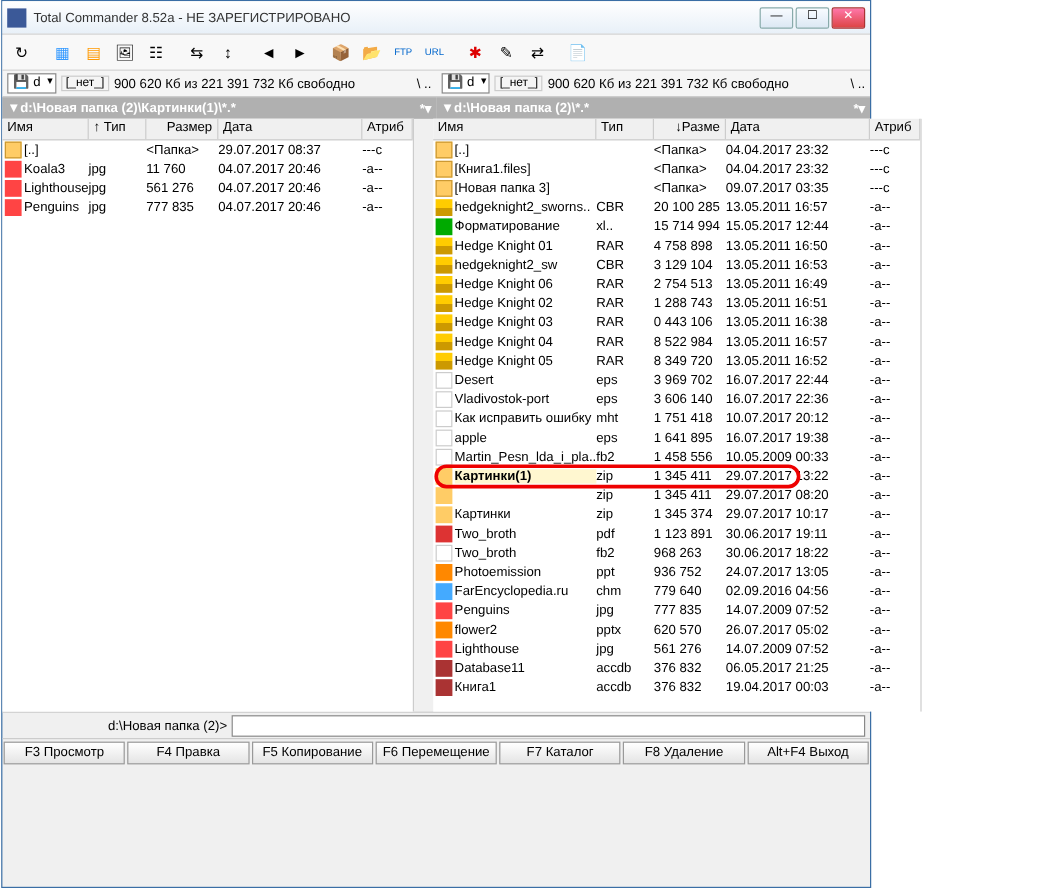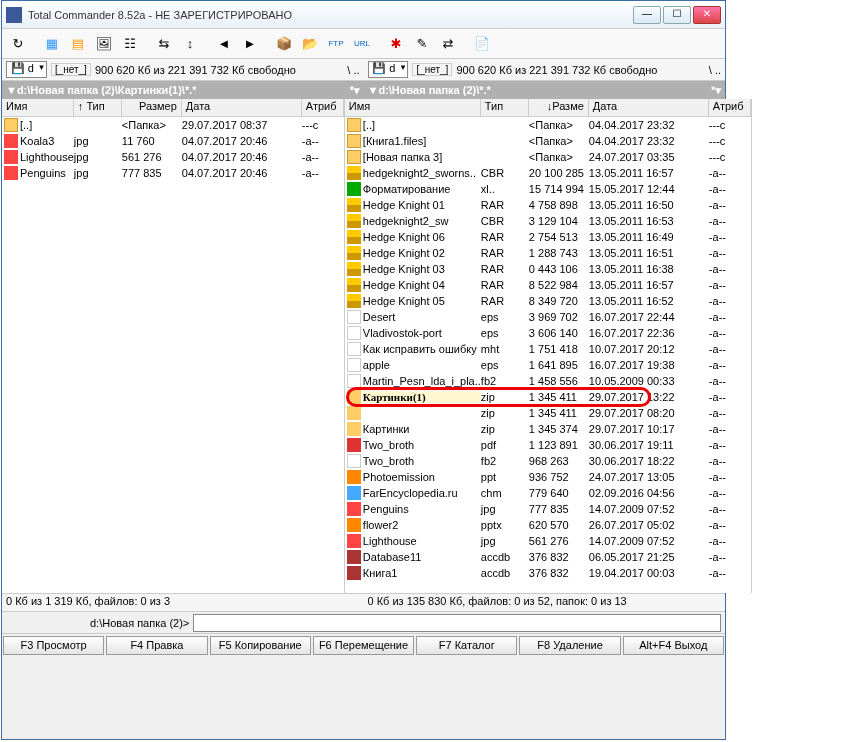--- a/index.html
+++ b/index.html
@@ -17,21 +17,21 @@
 .toolbar { display: flex; align-items: center; gap: 2px; background: #f8f8f8; border-bottom: 1px solid #ccc; height: 30px; padding: 2px 4px; }
 .tb { width: 24px; height: 24px; border: 1px solid transparent; text-align: center; line-height: 22px; font-size: 13px; }
 .tb.sep { width: 6px; border: none; }
 .drivebar { display: flex; background: #f5f5f5; border-bottom: 1px solid #ccc; height: 22px; }
 .drivehalf { flex: 1; display: flex; align-items: center; padding: 0 4px; gap: 4px; }
 .drivesel { border: 1px solid #888; background: #fff; padding: 0 12px 0 4px; height: 17px; position: relative; }
 .drivesel::after { content: "▾"; position: absolute; right: 2px; font-size: 9px; }
 .dlabel { border: 1px solid #ccc; padding: 0 3px; font-size: 10px; }
 .pathbar { display: flex; height: 18px; }
 .pathhalf { flex: 1; background: #b0b0b0; color: #fff; padding: 1px 4px; display: flex; align-items: center; font-weight: bold; }
-.panels { display: flex; height: 494px; }
+.panels { display: flex; height: 494px; gap: 16px; }
 .panel { flex: 1; border-right: 1px solid #ccc; display: flex; flex-direction: column; background: #fff; }
 .cols { display: flex; background: #f0f0f0; border-bottom: 1px solid #ccc; height: 18px; }
 .col { border-right: 1px solid #ccc; padding: 1px 4px; overflow: hidden; white-space: nowrap; }
 .col.name { flex: 1; }
 .col.type { width: 48px; }
 .col.size { width: 60px; text-align: right; }
 .col.date { width: 120px; }
 .col.attr { width: 42px; }
 .filelist { flex: 1; overflow: hidden; }
 .row { display: flex; height: 16px; align-items: center; padding-left: 2px; }
@@ -46,21 +46,21 @@
 .ic.cbr, .ic.rar { background: linear-gradient(#fc0 50%, #c90 50%); }
 .ic.xl { background: #0a0; }
 .ic.eps, .ic.fb2, .ic.mht { background: #fff; border: 1px solid #ccc; }
 .ic.zip { background: #fc6; }
 .ic.pdf { background: #d33; }
 .ic.ppt, .ic.pptx { background: #f80; }
 .ic.chm { background: #4af; }
 .ic.accdb { background: #a33; }
 .row.highlight { position: relative; }
 .row.highlight::before { content: ""; position: absolute; left: 1px; right: 100px; top: -2px; bottom: -2px; border: 3px solid #e00; border-radius: 10px; pointer-events: none; }
-.row.highlight .nm { font-weight: bold; background: rgba(255,230,100,.3); font-family: Liberation Serif, serif; }
+.row.highlight .nm { font-weight: bold; background: rgba(255,230,100,.3); }
 .statusbar { display: flex; height: 18px; border-top: 1px solid #ccc; }
 .statushalf { flex: 1; padding: 1px 4px; background: #f5f5f5; }
 .cmdbar { display: flex; align-items: center; padding: 2px 4px; height: 22px; border-top: 1px solid #ccc; }
 .cmdinput { flex: 1; border: 1px solid #888; background: #fff; height: 18px; margin-left: 4px; }
 .fkeys { display: flex; border-top: 1px solid #ccc; height: 24px; }
 .fkey { flex: 1; border: 1px solid #999; background: linear-gradient(#fff,#e4e4e4); margin: 2px 1px; text-align: center; padding-top: 2px; }
 </style>
 </head>
 <body>
 
@@ -199,21 +199,21 @@
             <span class="tp"></span>
             <span class="sz">&lt;Папка&gt;</span>
             <span class="dt">04.04.2017 23:32</span>
             <span class="at">---c</span>
           </div>
           <div class="row">
             <span class="ic folder"></span>
             <span class="nm">[Новая папка 3]</span>
             <span class="tp"></span>
             <span class="sz">&lt;Папка&gt;</span>
-            <span class="dt">24.07.2017 03:35</span>
+            <span class="dt">09.07.2017 03:35</span>
             <span class="at">---c</span>
           </div>
           <div class="row">
             <span class="ic cbr"></span>
             <span class="nm">hedgeknight2_sworns..</span>
             <span class="tp">CBR</span>
             <span class="sz">20 100 285</span>
             <span class="dt">13.05.2011 16:57</span>
             <span class="at">-a--</span>
           </div>
@@ -414,24 +414,20 @@
             <span class="nm">Книга1</span>
             <span class="tp">accdb</span>
             <span class="sz">376 832</span>
             <span class="dt">19.04.2017 00:03</span>
             <span class="at">-a--</span>
           </div>
         </div>
     </div>
   </div>
 
-  <div class="statusbar">
-    <div class="statushalf">0 Кб из 1 319 Кб, файлов: 0 из 3</div>
-    <div class="statushalf">0 Кб из 135 830 Кб, файлов: 0 из 52, папок: 0 из 13</div>
-  </div>
 
   <div class="cmdbar">
     <span style="margin-left:84px">d:\Новая папка (2)&gt;</span>
     <div class="cmdinput"></div>
   </div>
 
   <div class="fkeys">
     <div class="fkey">F3 Просмотр</div>
     <div class="fkey">F4 Правка</div>
     <div class="fkey">F5 Копирование</div>

